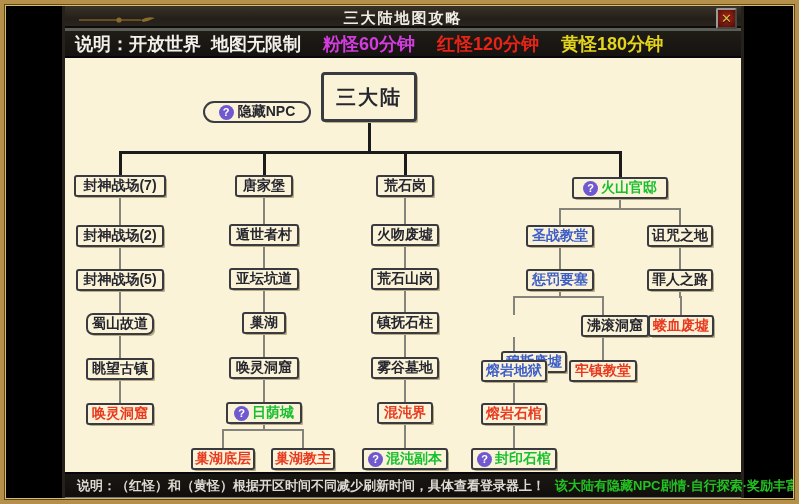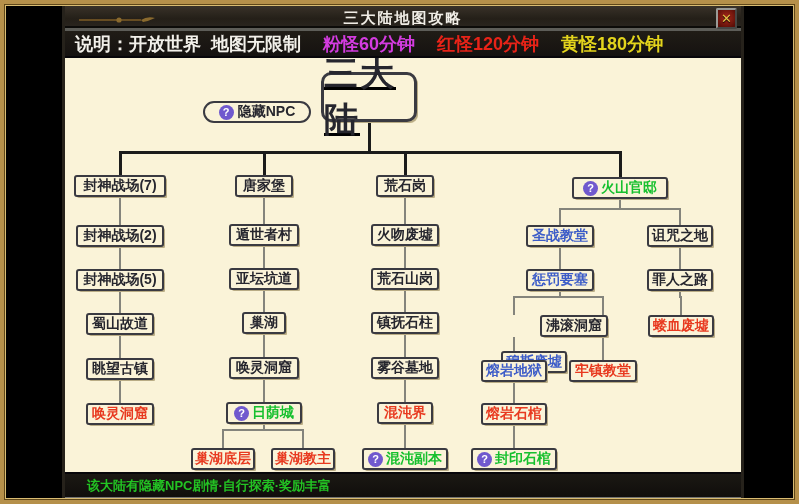--- a/index.html
+++ b/index.html
@@ -33,22 +33,22 @@
     font-size:18px;font-weight:bold;white-space:pre;}
   .info-base{color:#f2f0ea;}
   .info-seg{margin-left:22px;}
   
   .canvas{position:relative;height:414px;background:#faf3d8;overflow:hidden;}
   .node{position:absolute;height:22px;box-sizing:border-box;
     border:2px solid #3a3a41;border-radius:3px;background:#faf3d8;
     display:flex;align-items:center;justify-content:center;gap:3px;
     font-size:14px;font-weight:bold;
     box-shadow:2px 2px 0 -1px #b9ac85,3px 3px 0 -2px #cfc29a;}
-  .node.root{height:50px;border-width:3px;font-size:34px;letter-spacing:2px;
-    border-radius:10px;text-decoration:underline;}
+  .node.root{height:50px;border-width:3px;font-size:20px;letter-spacing:2px;
+    border-radius:4px;}
   .pill{position:absolute;height:22px;box-sizing:border-box;
     border:2px solid #3a3a41;border-radius:12px;background:#faf3d8;
     display:flex;align-items:center;justify-content:center;gap:4px;
     font-size:14px;font-weight:bold;color:#26262e;}
   .qicon{width:15px;height:15px;border-radius:50%;background:#7059ce;
     color:#fff;font-size:11px;font-weight:bold;line-height:15px;
     text-align:center;flex:0 0 auto;}
   .edge{position:absolute;background:#84847c;}
   .edge.thick{background:#1b1b1b;}
   
@@ -150,21 +150,21 @@
       </div>
       <div class="node" style="left: 9px; top: 117px; width: 92px;">
         <span style="color: rgb(38, 38, 46);">封神战场(7)</span>
       </div>
       <div class="node" style="left: 11px; top: 167px; width: 88px;">
         <span style="color: rgb(38, 38, 46);">封神战场(2)</span>
       </div>
       <div class="node" style="left: 11px; top: 211px; width: 88px;">
         <span style="color: rgb(38, 38, 46);">封神战场(5)</span>
       </div>
-      <div class="node" style="left: 21px; top: 255px; width: 68px;">
+      <div class="node" style="left: 21px; top: 255px; width: 68px; border-radius: 7px;">
         <span style="color: rgb(38, 38, 46);">蜀山故道</span>
       </div>
       <div class="node" style="left: 21px; top: 300px; width: 68px; text-align: right;">
         <span style="color: rgb(38, 38, 46);">眺望古镇</span>
       </div>
       <div class="node" style="left: 21px; top: 345px; width: 68px;">
         <span style="color: rgb(232, 57, 31);">唤灵洞窟</span>
       </div>
       <div class="node" style="left: 170px; top: 117px; width: 58px;">
         <span style="color: rgb(38, 38, 46);">唐家堡</span>
@@ -225,21 +225,21 @@
       </div>
       <div class="node" style="left: 461px; top: 211px; width: 68px;">
         <span style="color: rgb(60, 92, 200);">惩罚要塞</span>
       </div>
       <div class="node" style="left: 582px; top: 211px; width: 66px;">
         <span style="color: rgb(38, 38, 46);">罪人之路</span>
       </div>
       <div class="node" style="left: 436px; top: 257px; width: 66px; margin-top: 36px;">
         <span style="color: rgb(60, 92, 200);">穆斯废墟</span>
       </div>
-      <div class="node" style="left: 475px; top: 257px; width: 68px; text-align: center;">
+      <div class="node" style="left: 516px; top: 257px; width: 68px; text-align: center;">
         <span style="color: rgb(38, 38, 46);">沸滚洞窟</span>
       </div>
       <div class="node" style="left: 583px; top: 257px; width: 66px;">
         <span style="color: rgb(232, 57, 31);">蝼血废墟</span>
       </div>
       <div class="node" style="left: 416px; top: 302px; width: 66px;">
         <span style="color: rgb(60, 92, 200);">熔岩地狱</span>
       </div>
       <div class="node" style="left: 504px; top: 302px; width: 68px;">
         <span style="color: rgb(232, 57, 31);">牢镇教堂</span>
@@ -247,16 +247,17 @@
       <div class="node" style="left: 416px; top: 345px; width: 66px;">
         <span style="color: rgb(232, 57, 31);">熔岩石棺</span>
       </div>
       <div class="node" style="left: 406px; top: 390px; width: 86px;">
         <span class="qicon">?</span>
         <span style="color: rgb(22, 192, 46);">封印石棺</span>
       </div>
     </div>
 
   <div class="footer-bar">
+    <span class="footer-note">说明：（红怪）和（黄怪）根据开区时间不同减少刷新时间，具体查看登录器上！</span>
     <span class="footer-green" id="footer-green" style="color: rgb(35, 194, 35);">该大陆有隐藏NPC剧情·自行探索·奖励丰富</span>
   </div>
 
 </div>
 
 </body></html>

